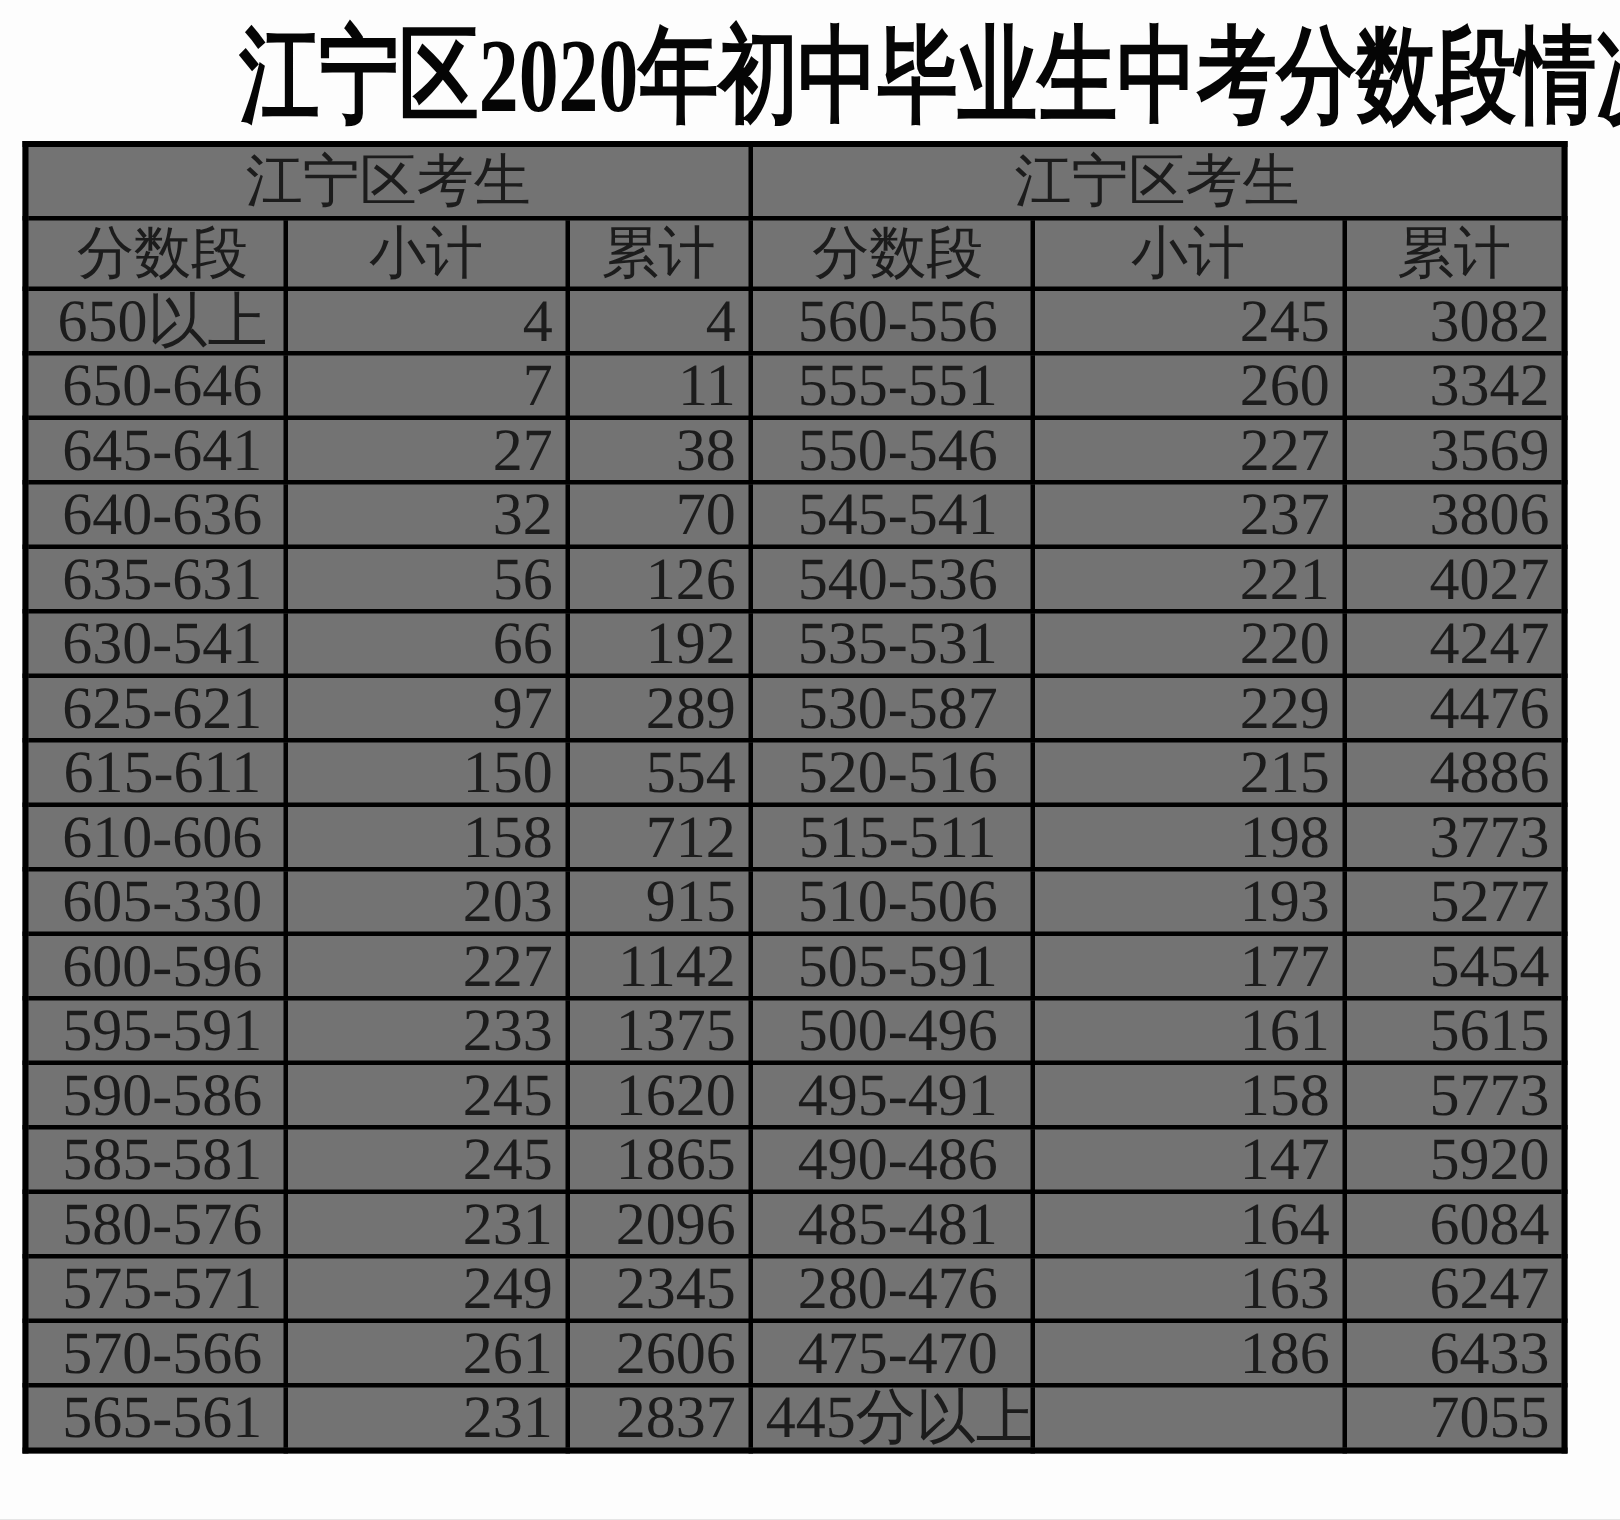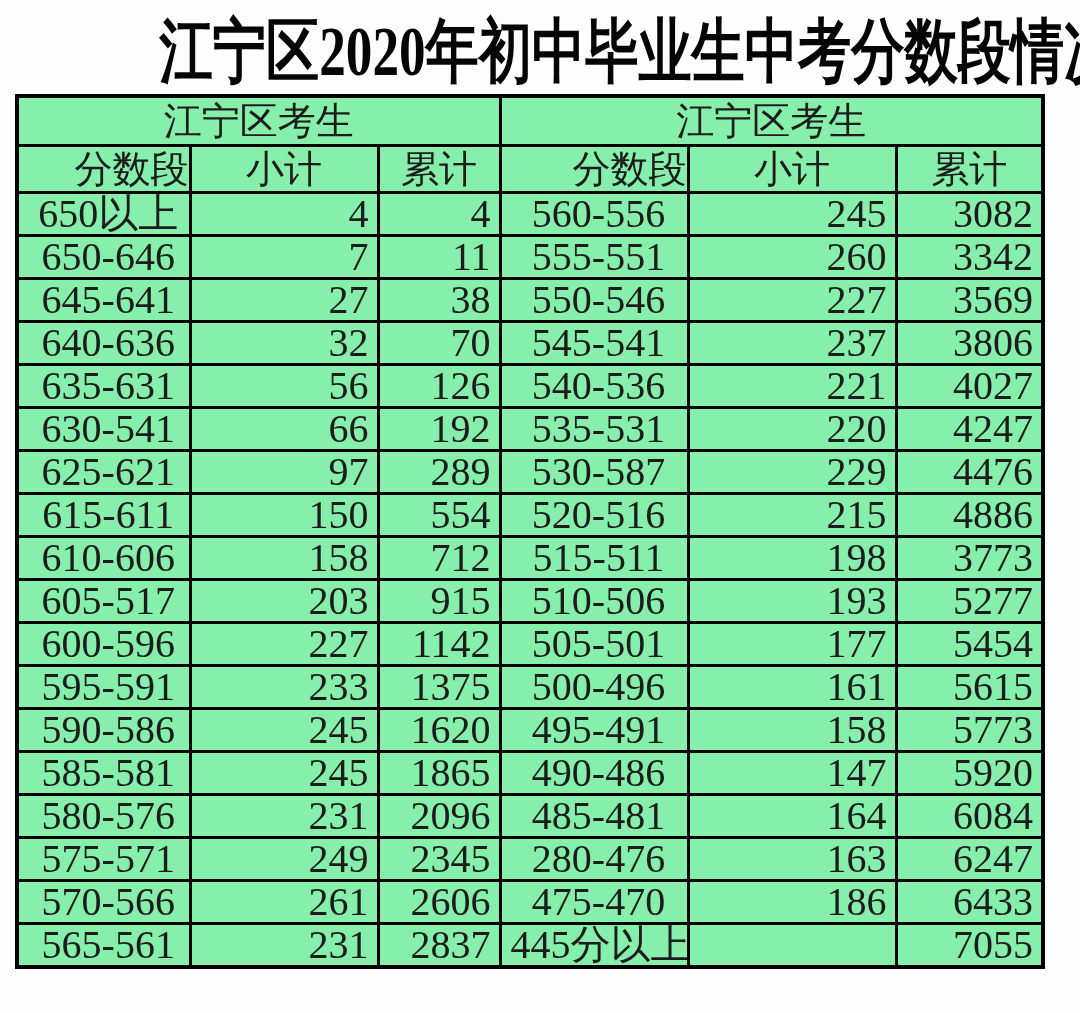--- a/index.html
+++ b/index.html
@@ -34,21 +34,21 @@
     font-weight: bold;
     color: #050505;
     letter-spacing: 0px;
   }
   table.score-table {
     margin-left: 15px;
     width: 1026px;
     border-collapse: collapse;
     table-layout: fixed;
     border: 4px solid #000;
-    background: #86efac;
+    background: #737373;
   }
   .score-table th, .score-table td {
     border: 3px solid #000;
     padding: 0;
     overflow: hidden;
     white-space: nowrap;
     color: #1c1c1c;
   }
   .score-table thead tr.group-row th {
     height: 46px;
@@ -57,21 +57,21 @@
     text-align: center;
     line-height: 46px;
   }
   .score-table thead tr.cols-row th {
     height: 44px;
     font-size: 38px;
     font-weight: normal;
     line-height: 44px;
   }
   .score-table thead th.h-range {
-    text-align: right;
+    text-align: center;
     padding-left: 9px;
   }
   .score-table thead th.h-center {
     margin-left: 46px;
   }
   .score-table tbody td {
     height: 40px;
     font-size: 40px;
     line-height: 40px;
     vertical-align: middle;
@@ -184,32 +184,32 @@
         </tr>
         <tr>
           <td class="range">610-606</td>
           <td class="num">158</td>
           <td class="num">712</td>
           <td class="range">515-511</td>
           <td class="num">198</td>
           <td class="num">3773</td>
         </tr>
         <tr>
-          <td class="range">605-517</td>
+          <td class="range">605-330</td>
           <td class="num">203</td>
           <td class="num">915</td>
           <td class="range">510-506</td>
           <td class="num">193</td>
           <td class="num">5277</td>
         </tr>
         <tr>
           <td class="range">600-596</td>
           <td class="num">227</td>
           <td class="num">1142</td>
-          <td class="range">505-501</td>
+          <td class="range">505-591</td>
           <td class="num">177</td>
           <td class="num">5454</td>
         </tr>
         <tr>
           <td class="range">595-591</td>
           <td class="num">233</td>
           <td class="num">1375</td>
           <td class="range">500-496</td>
           <td class="num">161</td>
           <td class="num">5615</td>

